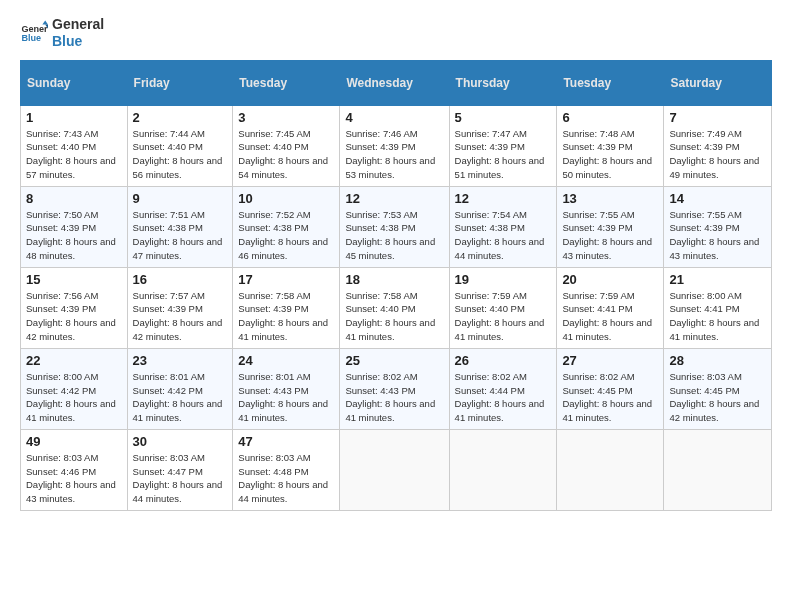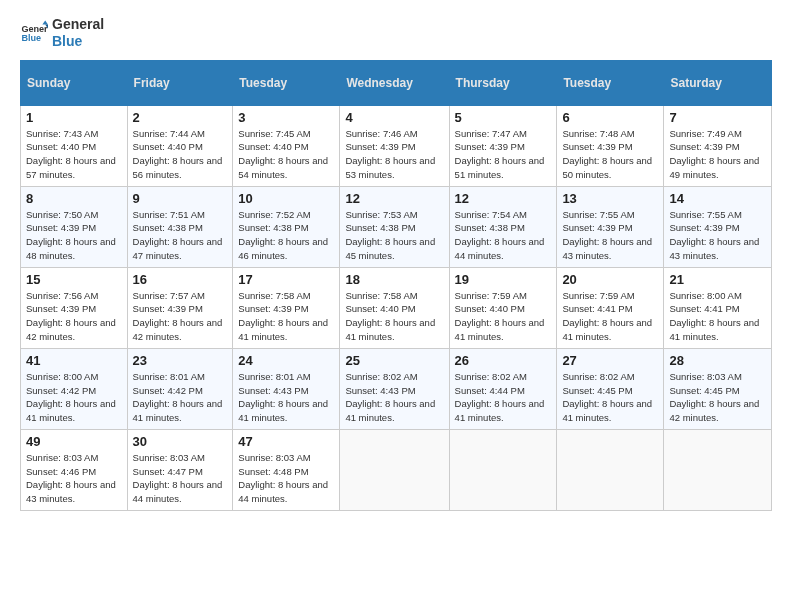--- a/index.html
+++ b/index.html
@@ -204,21 +204,21 @@
             <span class="day-num">20</span>
             <div class="day-info">Sunrise: 7:59 AM<br>Sunset: 4:41 PM<br>Daylight: 8 hours and 41 minutes.</div>
           </td>
           <td>
             <span class="day-num">21</span>
             <div class="day-info">Sunrise: 8:00 AM<br>Sunset: 4:41 PM<br>Daylight: 8 hours and 41 minutes.</div>
           </td>
         </tr>
         <tr>
           <td>
-            <span class="day-num">41</span>
+            <span class="day-num">22</span>
             <div class="day-info">Sunrise: 8:00 AM<br>Sunset: 4:42 PM<br>Daylight: 8 hours and 41 minutes.</div>
           </td>
           <td>
             <span class="day-num">23</span>
             <div class="day-info">Sunrise: 8:01 AM<br>Sunset: 4:42 PM<br>Daylight: 8 hours and 41 minutes.</div>
           </td>
           <td>
             <span class="day-num">24</span>
             <div class="day-info">Sunrise: 8:01 AM<br>Sunset: 4:43 PM<br>Daylight: 8 hours and 41 minutes.</div>
           </td>

